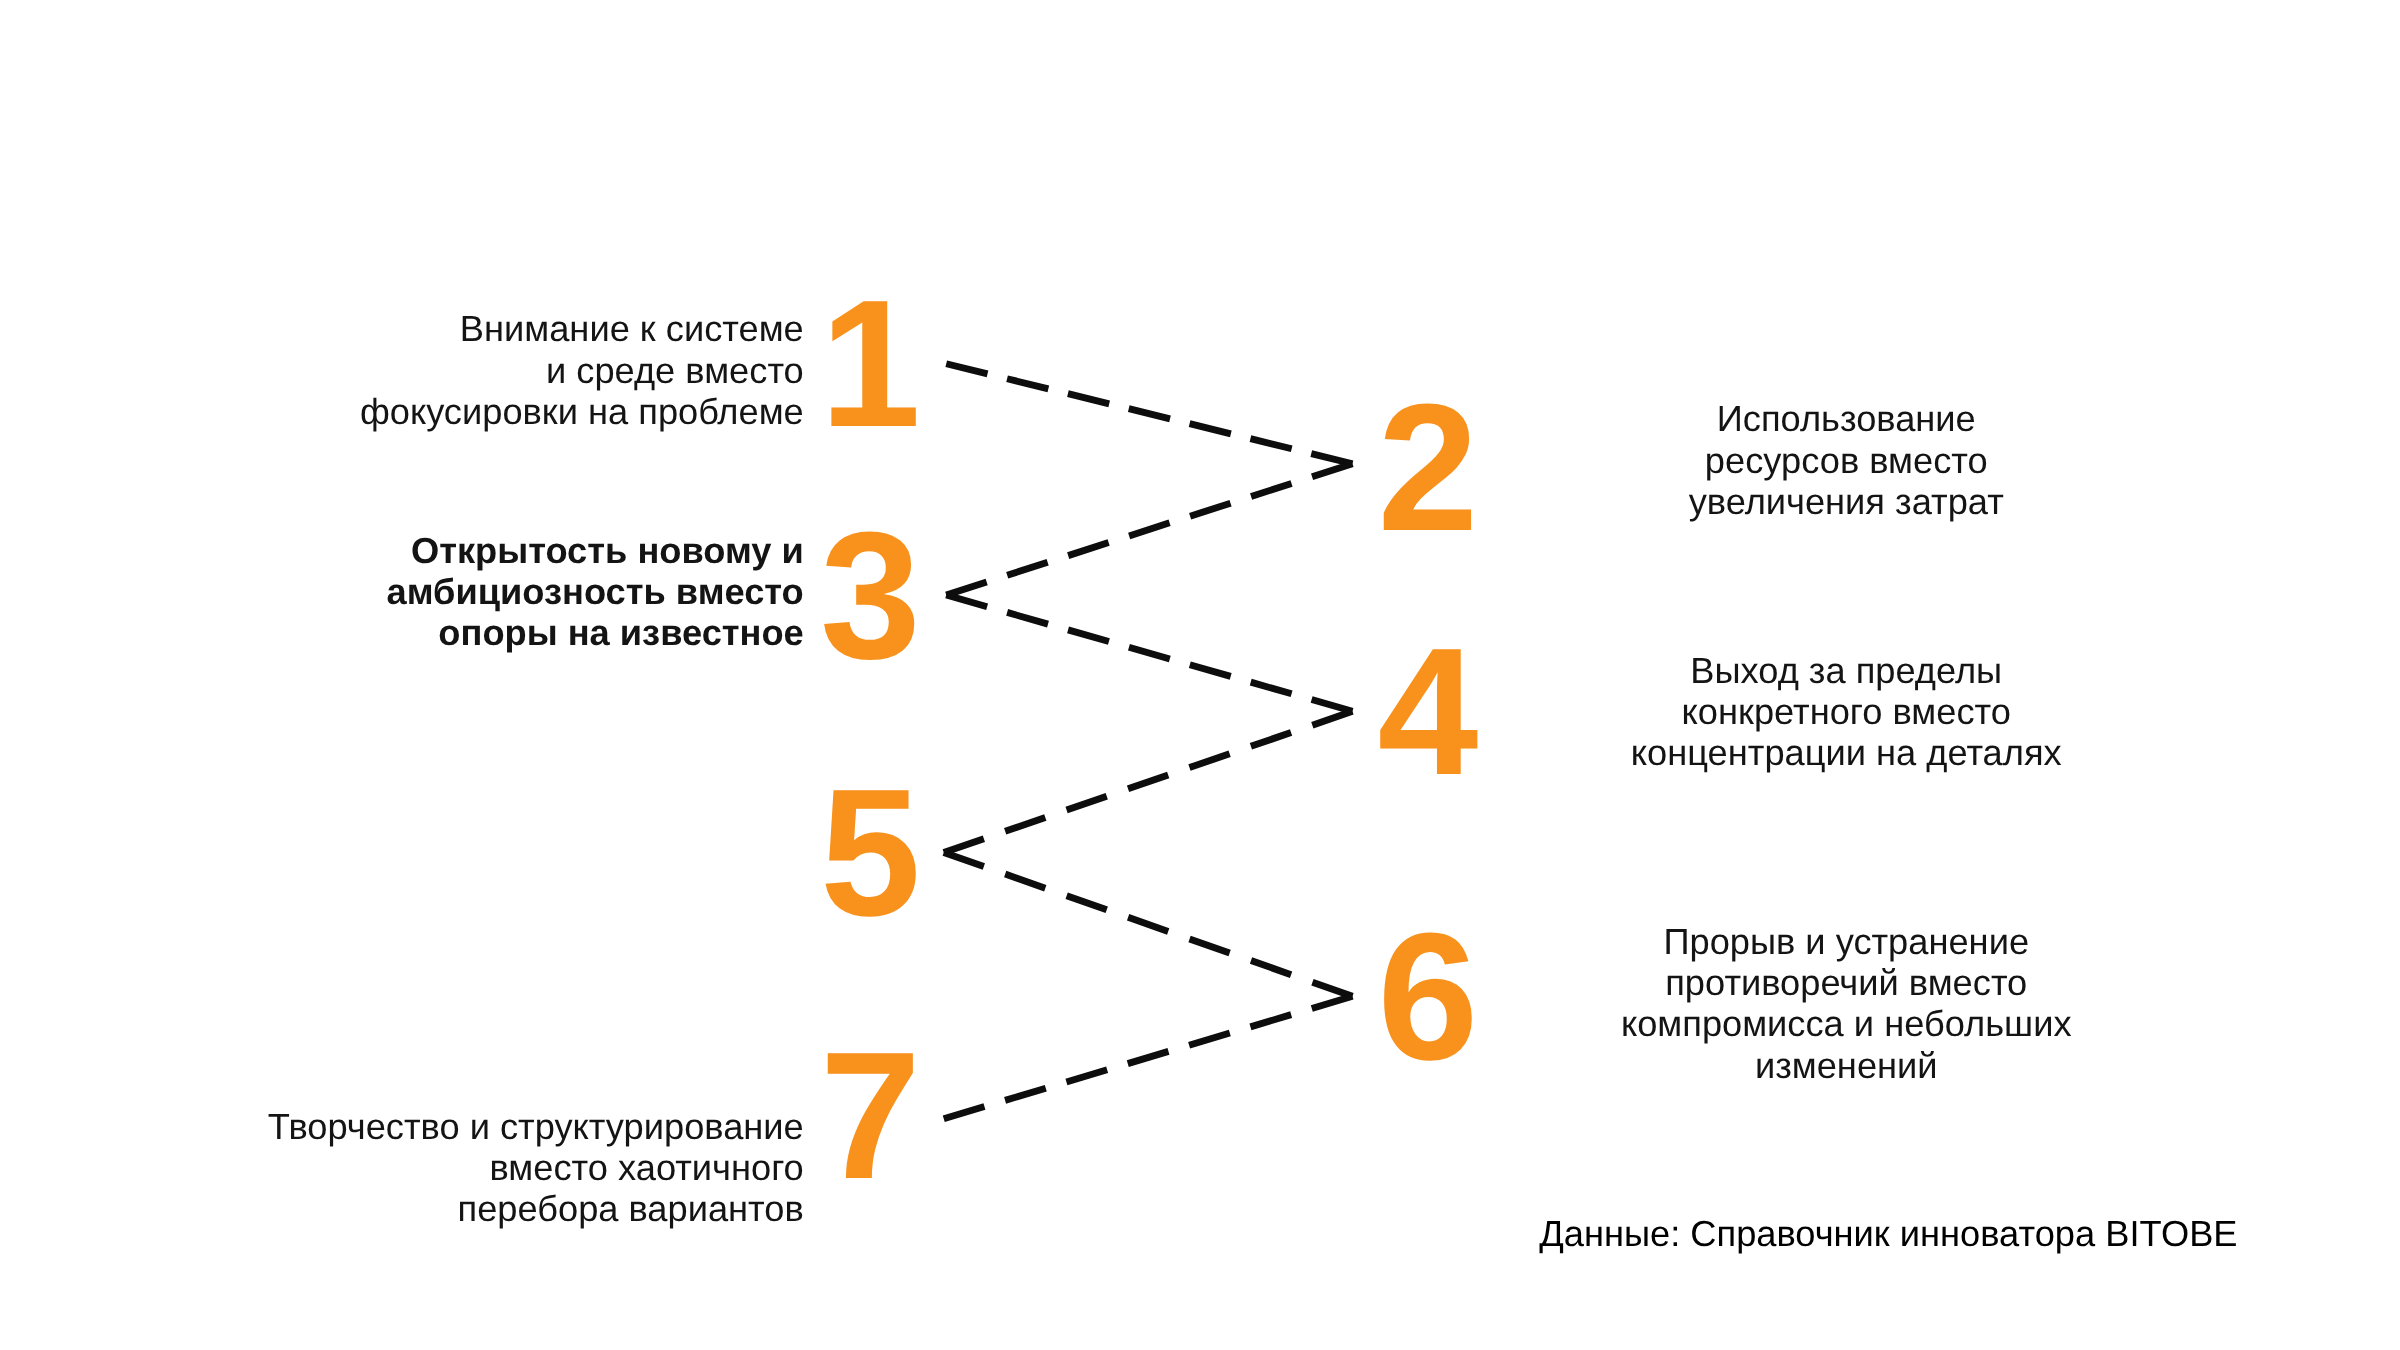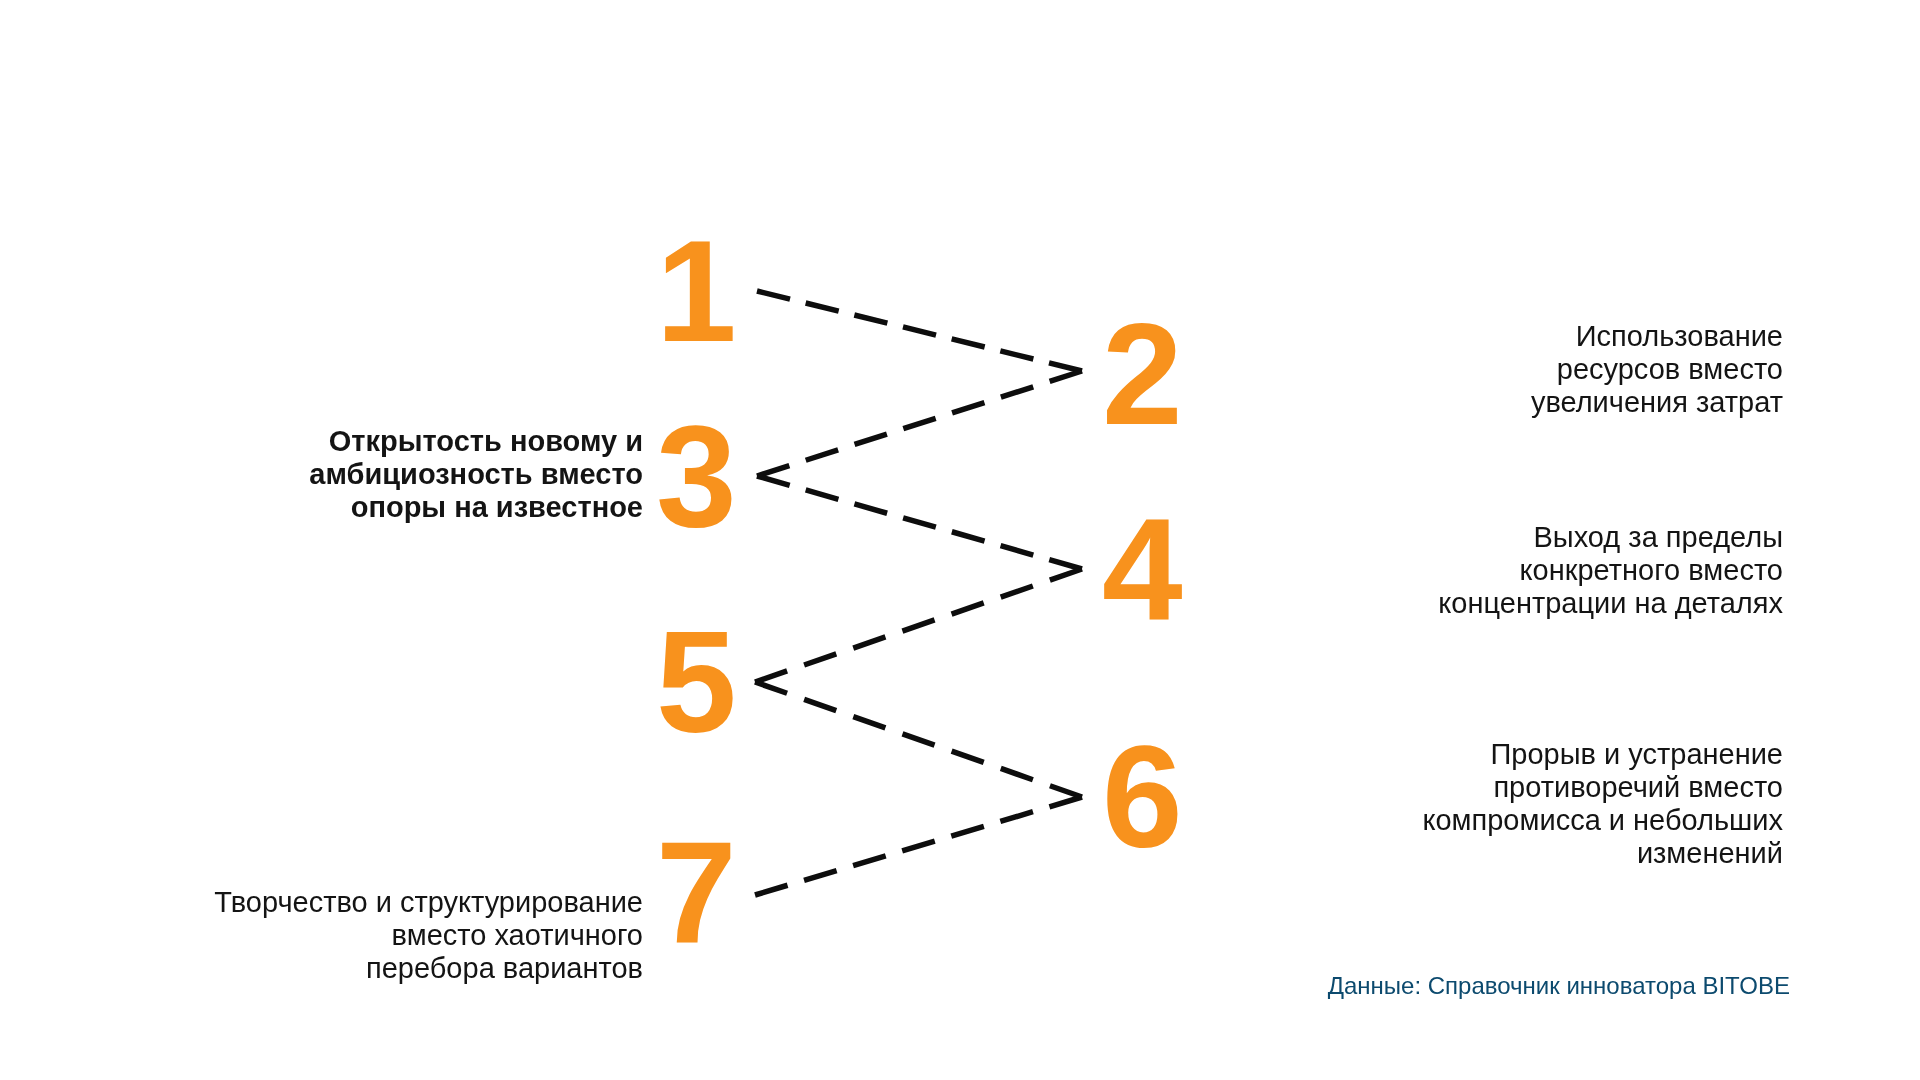--- a/index.html
+++ b/index.html
@@ -31,21 +31,21 @@
 
   .item-text {
     position: absolute;
     font-size: 29px;
     line-height: 33px;
     color: #141414;
     white-space: pre-line;
     width: 560px;
   }
   .left-text  { text-align: right; right: 1277px; }
-  .right-text { text-align: right;  left: 1223px; }
+  .right-text { text-align: center;  left: 1197px; }
 
   .it1 { top: 248px; }
   .it2 { top: 320px; }
   .it3 { top: 425px; font-weight: bold; }
   .it4 { top: 521px; }
   .it5 { top: 636px; }
   .it6 { top: 738px; }
   .it7 { top: 843px; margin-top: 43px; }
 
   .num {
@@ -71,22 +71,22 @@
     position: absolute;
     top: 0; left: 0;
     width: 1920px;
     height: 1080px;
     pointer-events: none;
   }
   .footer {
     position: absolute;
     top: 972px;
     right: 130px;
-    font-size: 24px;
-    color: #0c4a6e;
+    font-size: 29px;
+    color: #000000;
     text-align: right;
   }
 </style>
 </head>
 <body>
 
 <div id="canvas">
 
   <svg id="zigzag" viewBox="0 0 1920 1080" xmlns="http://www.w3.org/2000/svg">
       <line x1="757" y1="291" x2="1082" y2="371" stroke="#0D0D0D" stroke-width="5.5" stroke-linecap="butt" stroke-dasharray="34 16.12"></line>
@@ -99,20 +99,23 @@
 
 
   <div class="num n1">1</div>
   <div class="num n2">2</div>
   <div class="num n3">3</div>
   <div class="num n4">4</div>
   <div class="num n5">5</div>
   <div class="num n6">6</div>
   <div class="num n7">7</div>
 
+  <div class="item-text left-text it1">Внимание к системе
+и среде вместо
+фокусировки на проблеме</div>
   <div class="item-text right-text it2">Использование
 ресурсов вместо
 увеличения затрат</div>
   <div class="item-text left-text it3">Открытость новому и
 амбициозность вместо
 опоры на известное</div>
   <div class="item-text right-text it4">Выход за пределы
 конкретного вместо
 концентрации на деталях</div>
   <div class="item-text right-text it6">Прорыв и устранение

